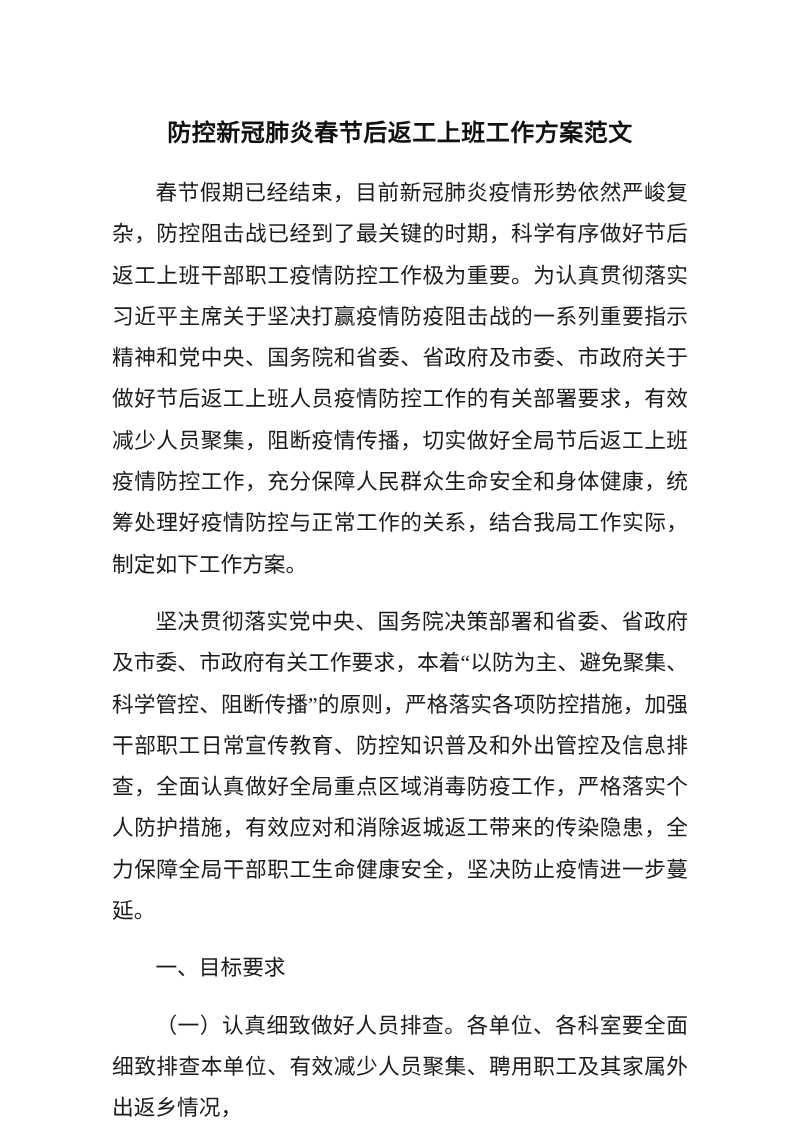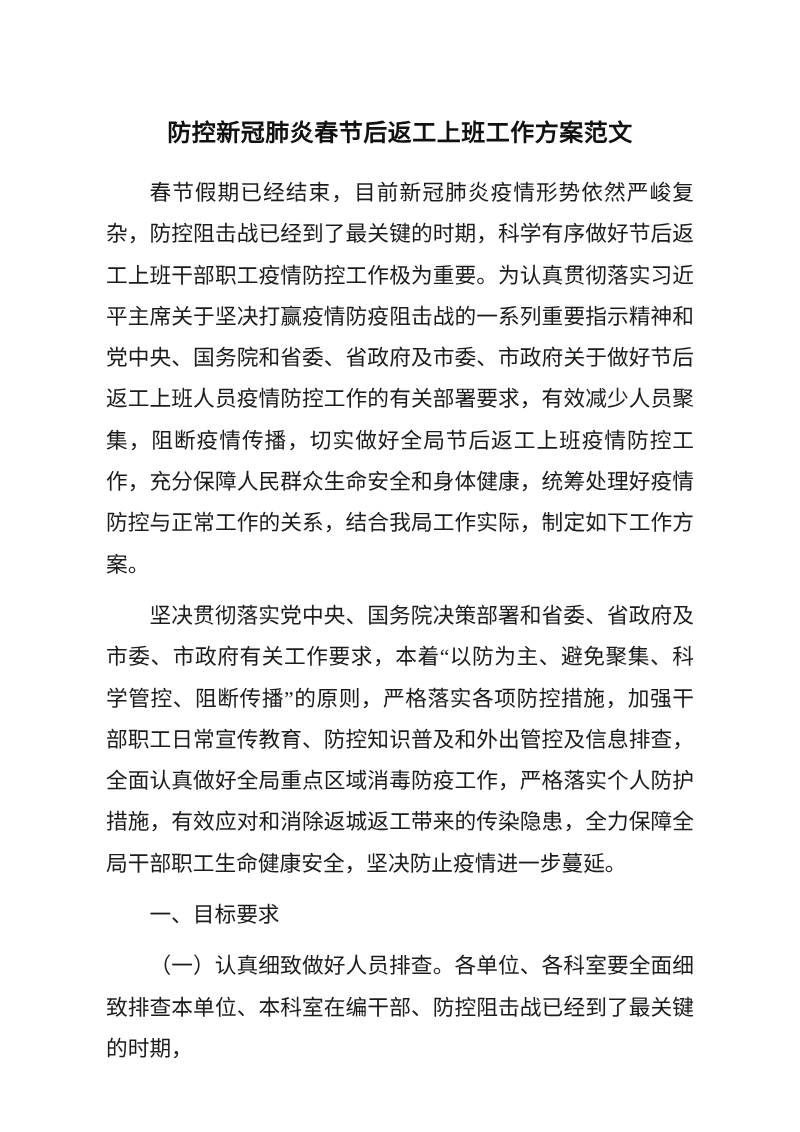--- a/index.html
+++ b/index.html
@@ -31,31 +31,31 @@
     white-space: nowrap;
   }
   .doc-body {
     margin-top: 25px;
     font-size: 21.7px;
     line-height: 41.3px;
     text-align: justify;
     text-justify: inter-character;
   }
   .para {
-    margin: 10px;
+    margin: 16px;
     padding: 0;
     text-indent: 2em;
     word-break: break-all;
   }
 </style>
 </head>
 <body>
 
 <div class="page">
   <h1 class="doc-title">防控新冠肺炎春节后返工上班工作方案范文</h1>
 
   <div class="doc-body">
     <p class="para">春节假期已经结束，目前新冠肺炎疫情形势依然严峻复杂，防控阻击战已经到了最关键的时期，科学有序做好节后返工上班干部职工疫情防控工作极为重要。为认真贯彻落实习近平主席关于坚决打赢疫情防疫阻击战的一系列重要指示精神和党中央、国务院和省委、省政府及市委、市政府关于做好节后返工上班人员疫情防控工作的有关部署要求，有效减少人员聚集，阻断疫情传播，切实做好全局节后返工上班疫情防控工作，充分保障人民群众生命安全和身体健康，统筹处理好疫情防控与正常工作的关系，结合我局工作实际，制定如下工作方案。</p>
     <p class="para">坚决贯彻落实党中央、国务院决策部署和省委、省政府及市委、市政府有关工作要求，本着“以防为主、避免聚集、科学管控、阻断传播”的原则，严格落实各项防控措施，加强干部职工日常宣传教育、防控知识普及和外出管控及信息排查，全面认真做好全局重点区域消毒防疫工作，严格落实个人防护措施，有效应对和消除返城返工带来的传染隐患，全力保障全局干部职工生命健康安全，坚决防止疫情进一步蔓延。</p>
     <p class="para">一、目标要求</p>
-    <p class="para">（一）认真细致做好人员排查。各单位、各科室要全面细致排查本单位、本科室在编干部、防控阻击战已经到了最关键的时期，</p>
+    <p class="para">（一）认真细致做好人员排查。各单位、各科室要全面细致排查本单位、有效减少人员聚集、聘用职工及其家属外出返乡情况，</p>
   </div>
 </div>
 
 </body></html>

